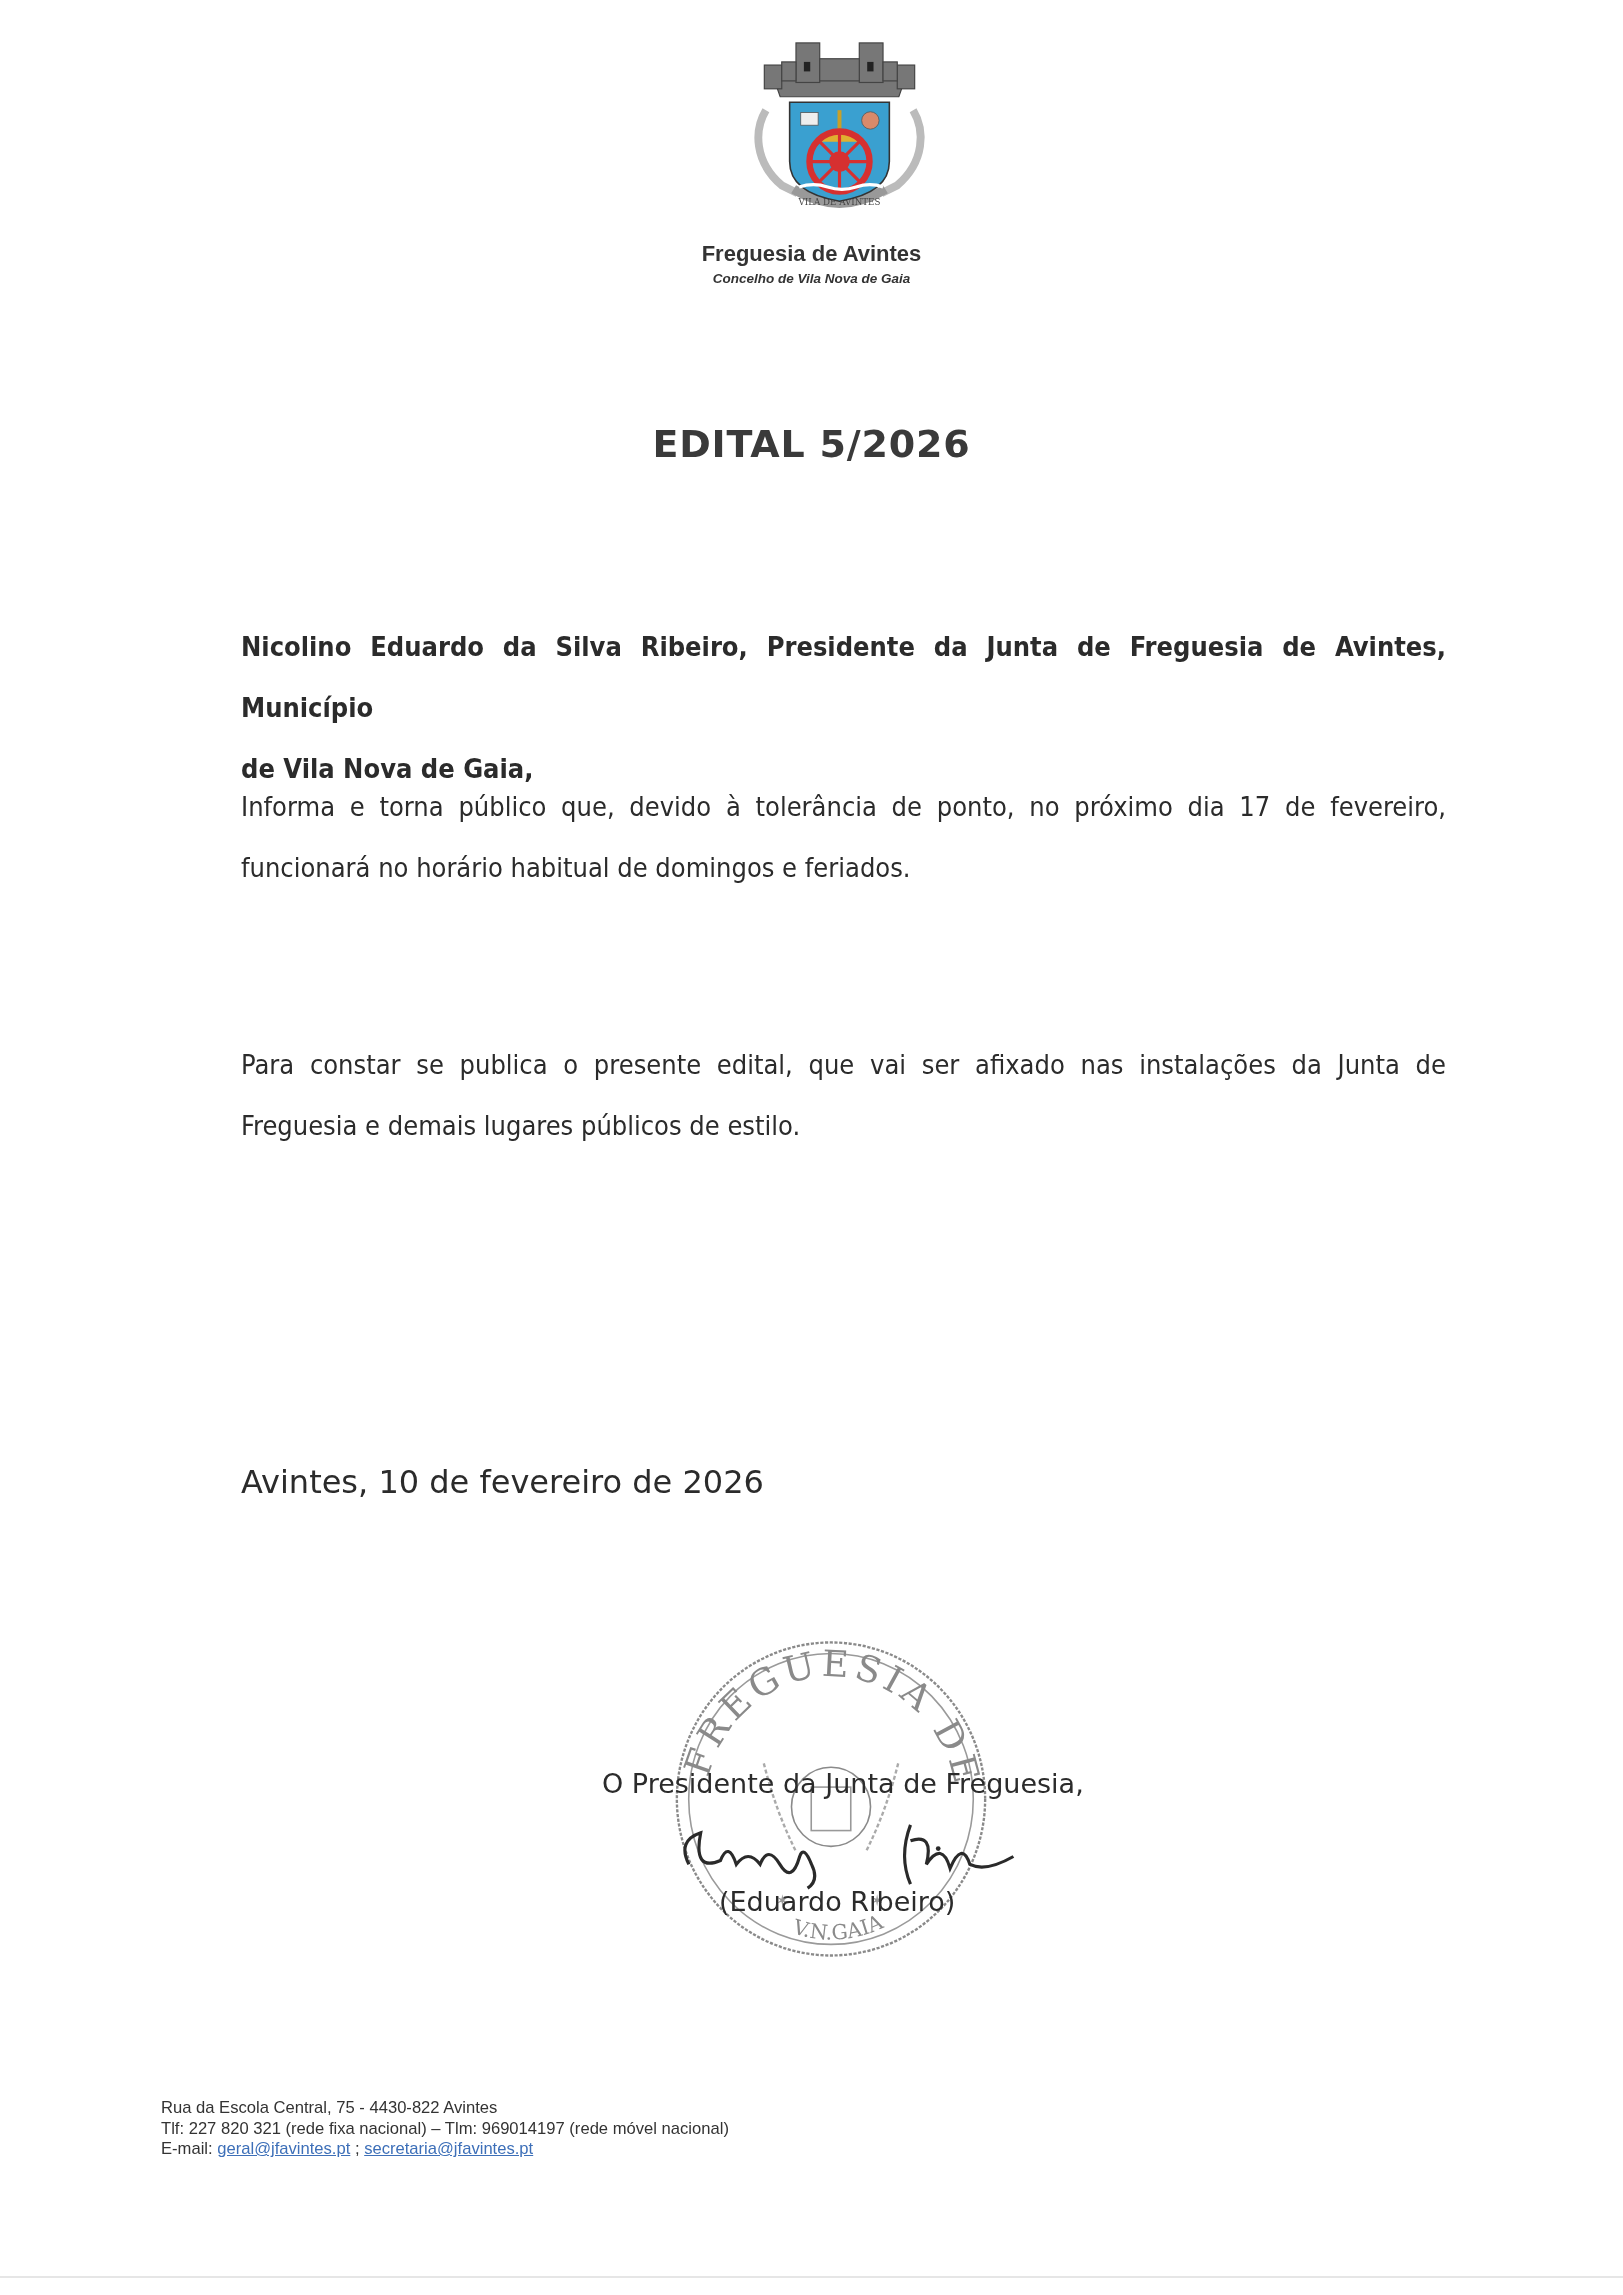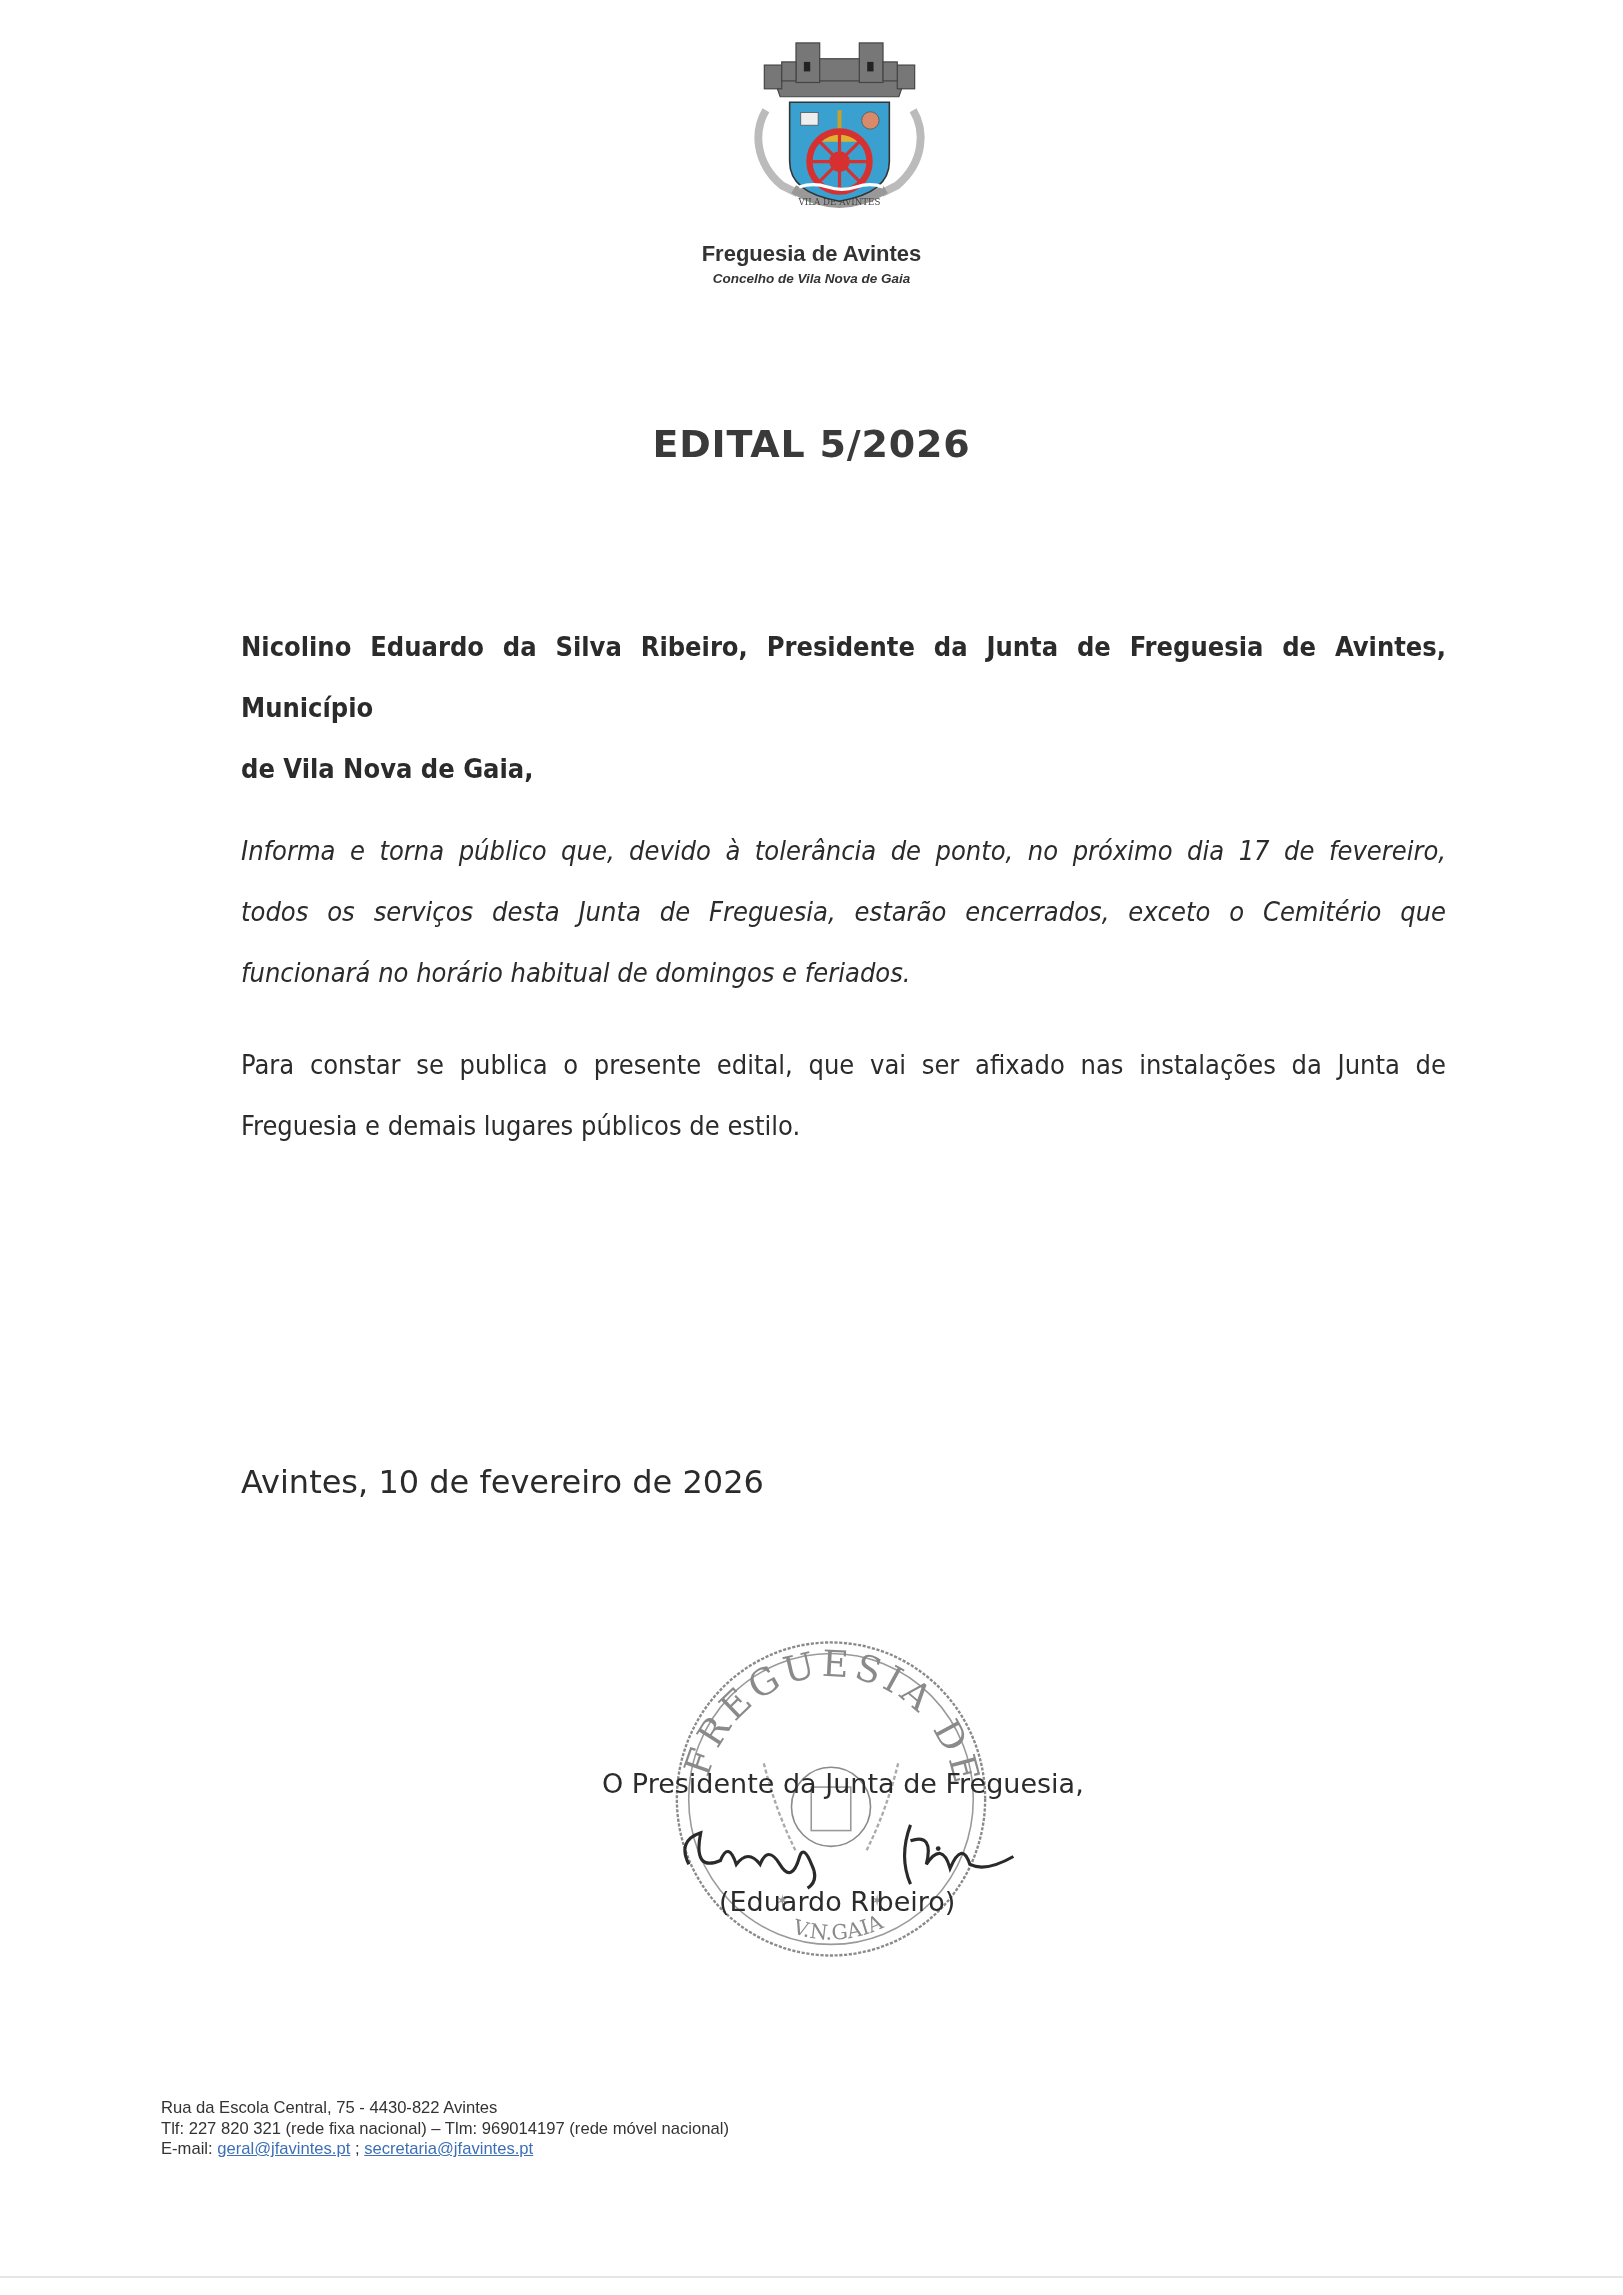--- a/index.html
+++ b/index.html
@@ -24,21 +24,21 @@
     font-family: "DejaVu Sans", sans-serif; font-weight: bold;
     font-size: 38px; color: #3a3a3a; letter-spacing: 0.8px;
   }
   .body-text {
     left: 241px; width: 1205px;
     font-family: "DejaVu Sans Condensed", "DejaVu Sans", sans-serif;
     font-size: 27px; line-height: 61px; color: #2b2b2b;
     text-align: justify;
   }
   .p1 { top: 616px; font-weight: bold; }
-  .p2 { top: 820px; font-style: italic; }
+  .p2 { top: 776px; }
   .p3 { top: 1034px; }
   .line { display: block; white-space: nowrap; }
   .justify-line { text-align: justify; text-align-last: justify; display: block; }
   .date-line {
     left: 241px; top: 1463px; font-size: 32px;
     font-family: "DejaVu Sans", sans-serif; color: #2b2b2b;
   }
   .stamp { left: 657px; top: 1629px; width: 348px; height: 332px; }
   .sig-title {
     left: 602px; top: 1768px; font-size: 27px; color: #2b2b2b;
@@ -109,21 +109,20 @@
 
 <div class="abs title">EDITAL 5/2026</div>
 
 <div class="abs body-text p1">
   <span class="justify-line">Nicolino Eduardo da Silva Ribeiro, Presidente da Junta de Freguesia de Avintes, Município</span>
   <span class="line">de Vila Nova de Gaia,</span>
 </div>
 
 <div class="abs body-text p2">
   <span class="justify-line">Informa e torna público que, devido à tolerância de ponto, no próximo dia 17 de fevereiro,</span>
-  <span class="justify-line">todos os serviços desta Junta de Freguesia, estarão encerrados, exceto o Cemitério que</span>
   <span class="line">funcionará no horário habitual de domingos e feriados.</span>
 </div>
 
 <div class="abs body-text p3">
   <span class="justify-line">Para constar se publica o presente edital, que vai ser afixado nas instalações da Junta de</span>
   <span class="line">Freguesia e demais lugares públicos de estilo.</span>
 </div>
 
 <div class="abs date-line">Avintes, 10 de fevereiro de 2026</div>
 

